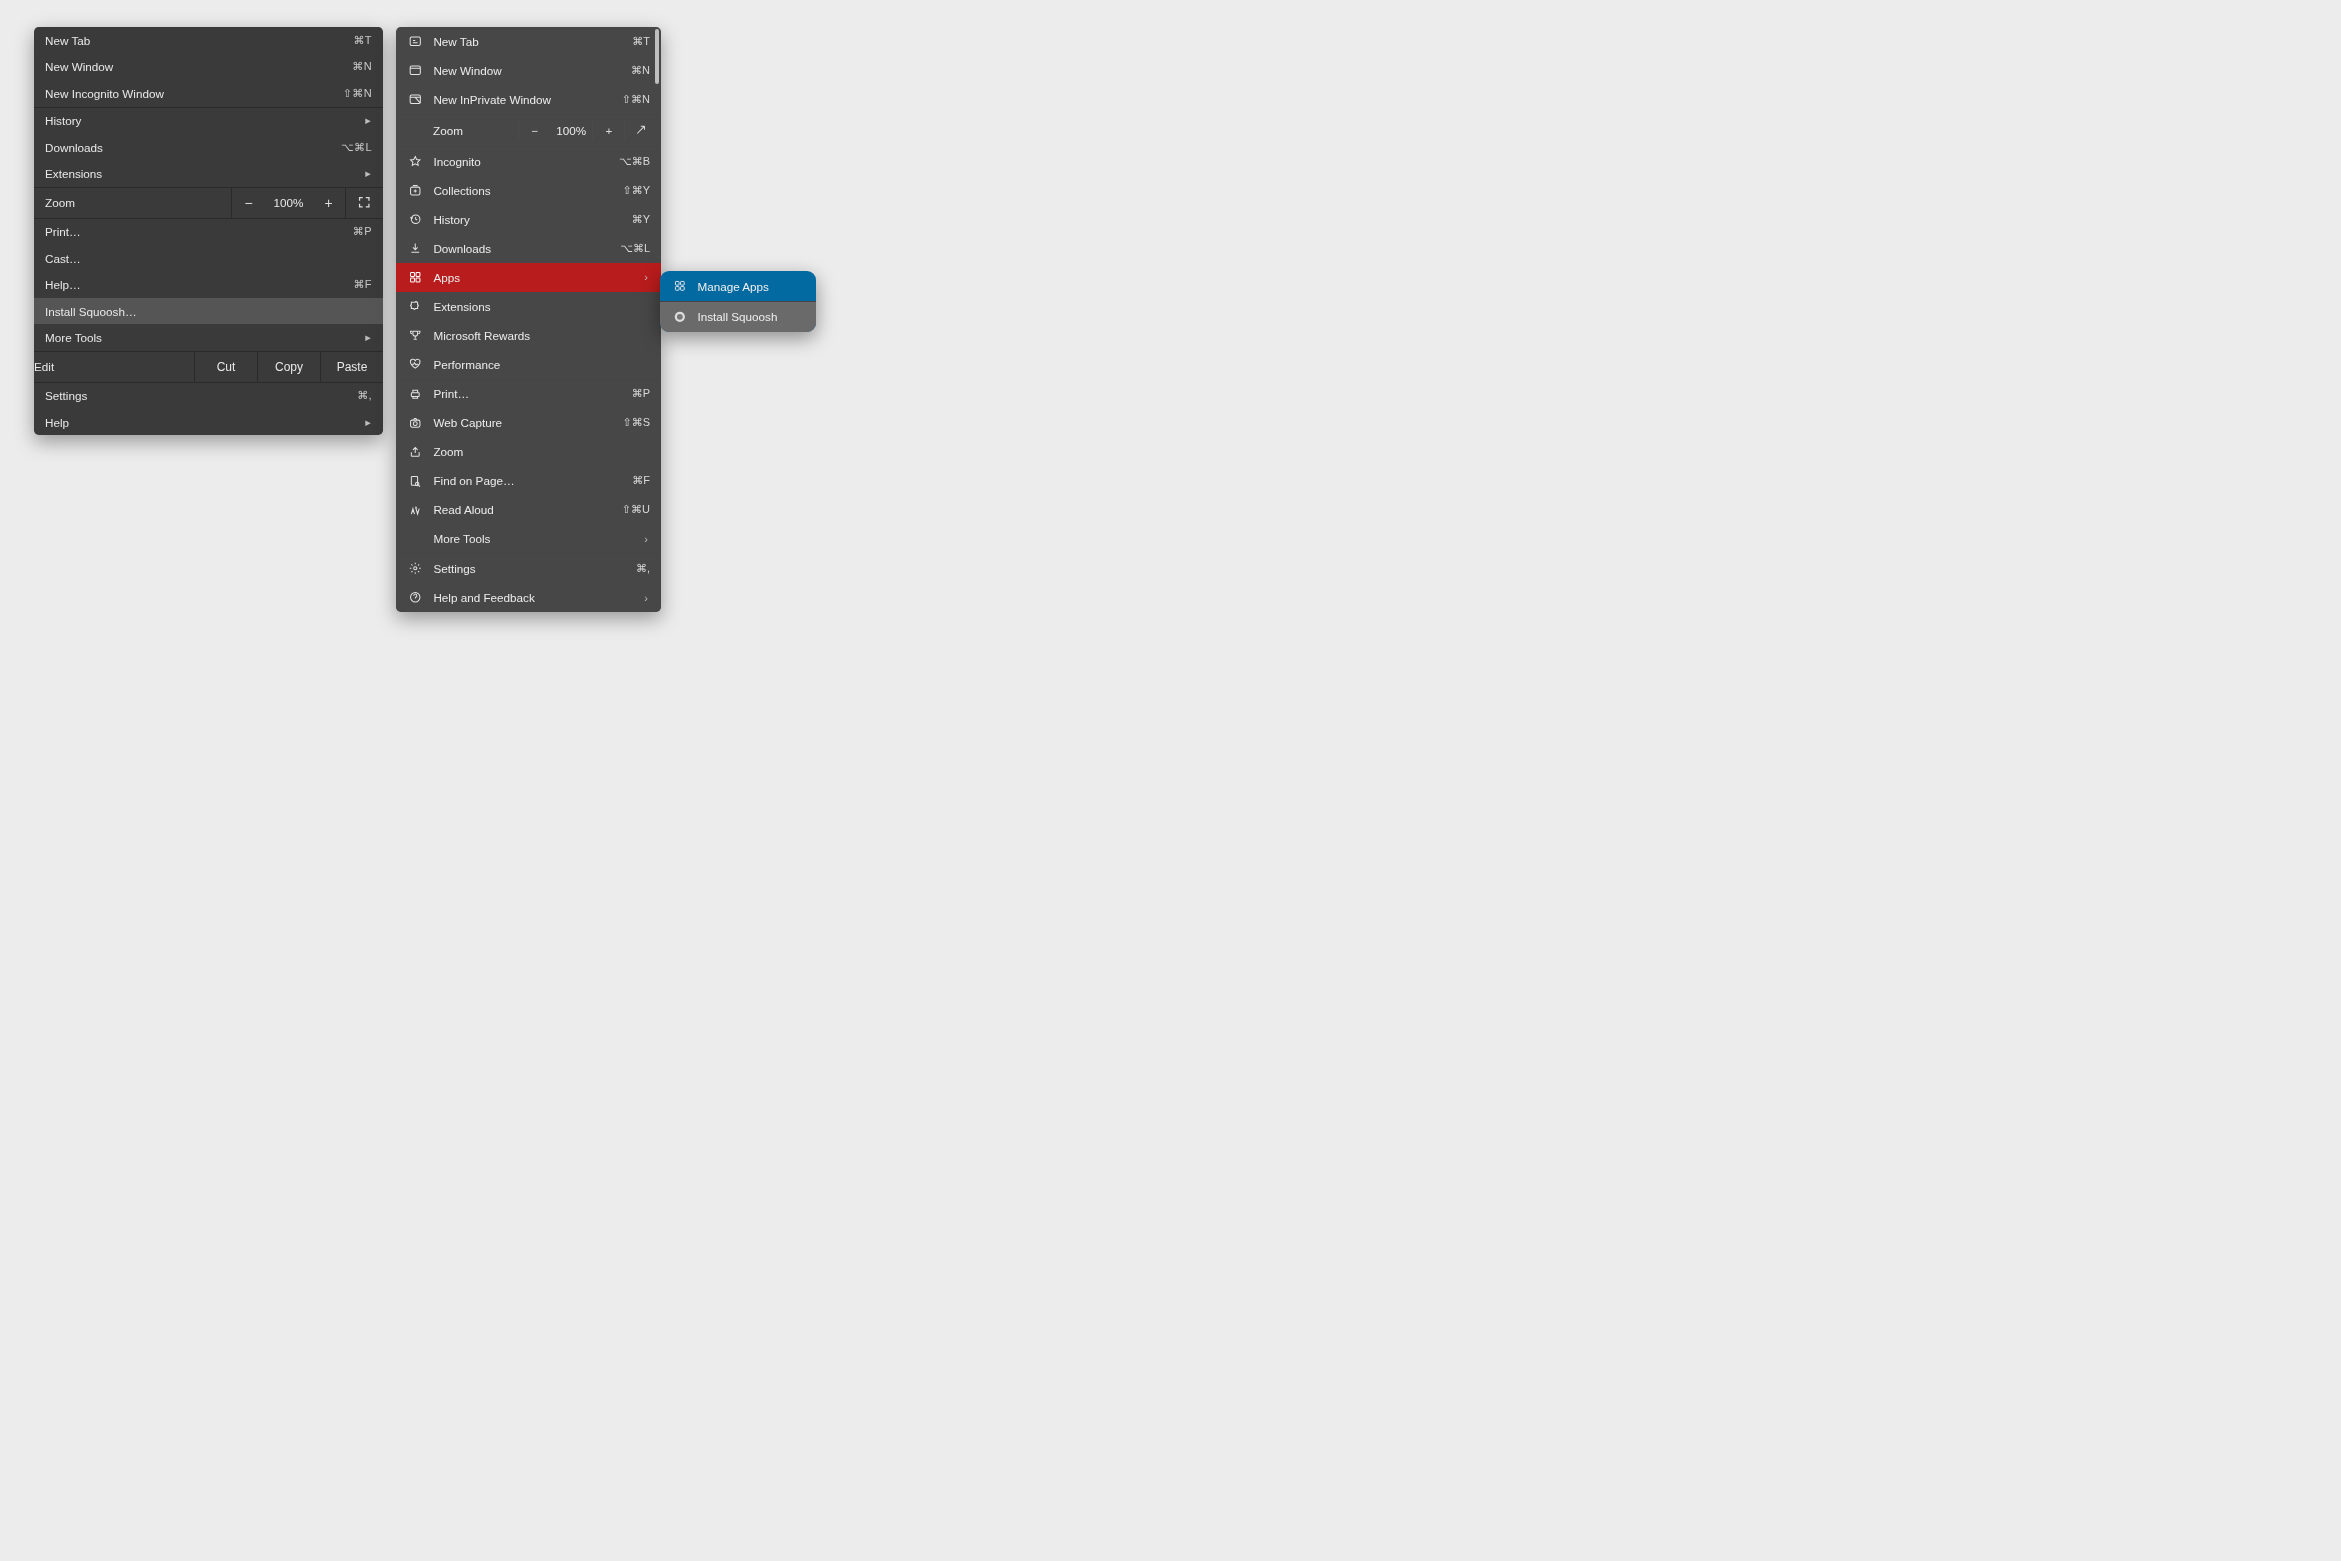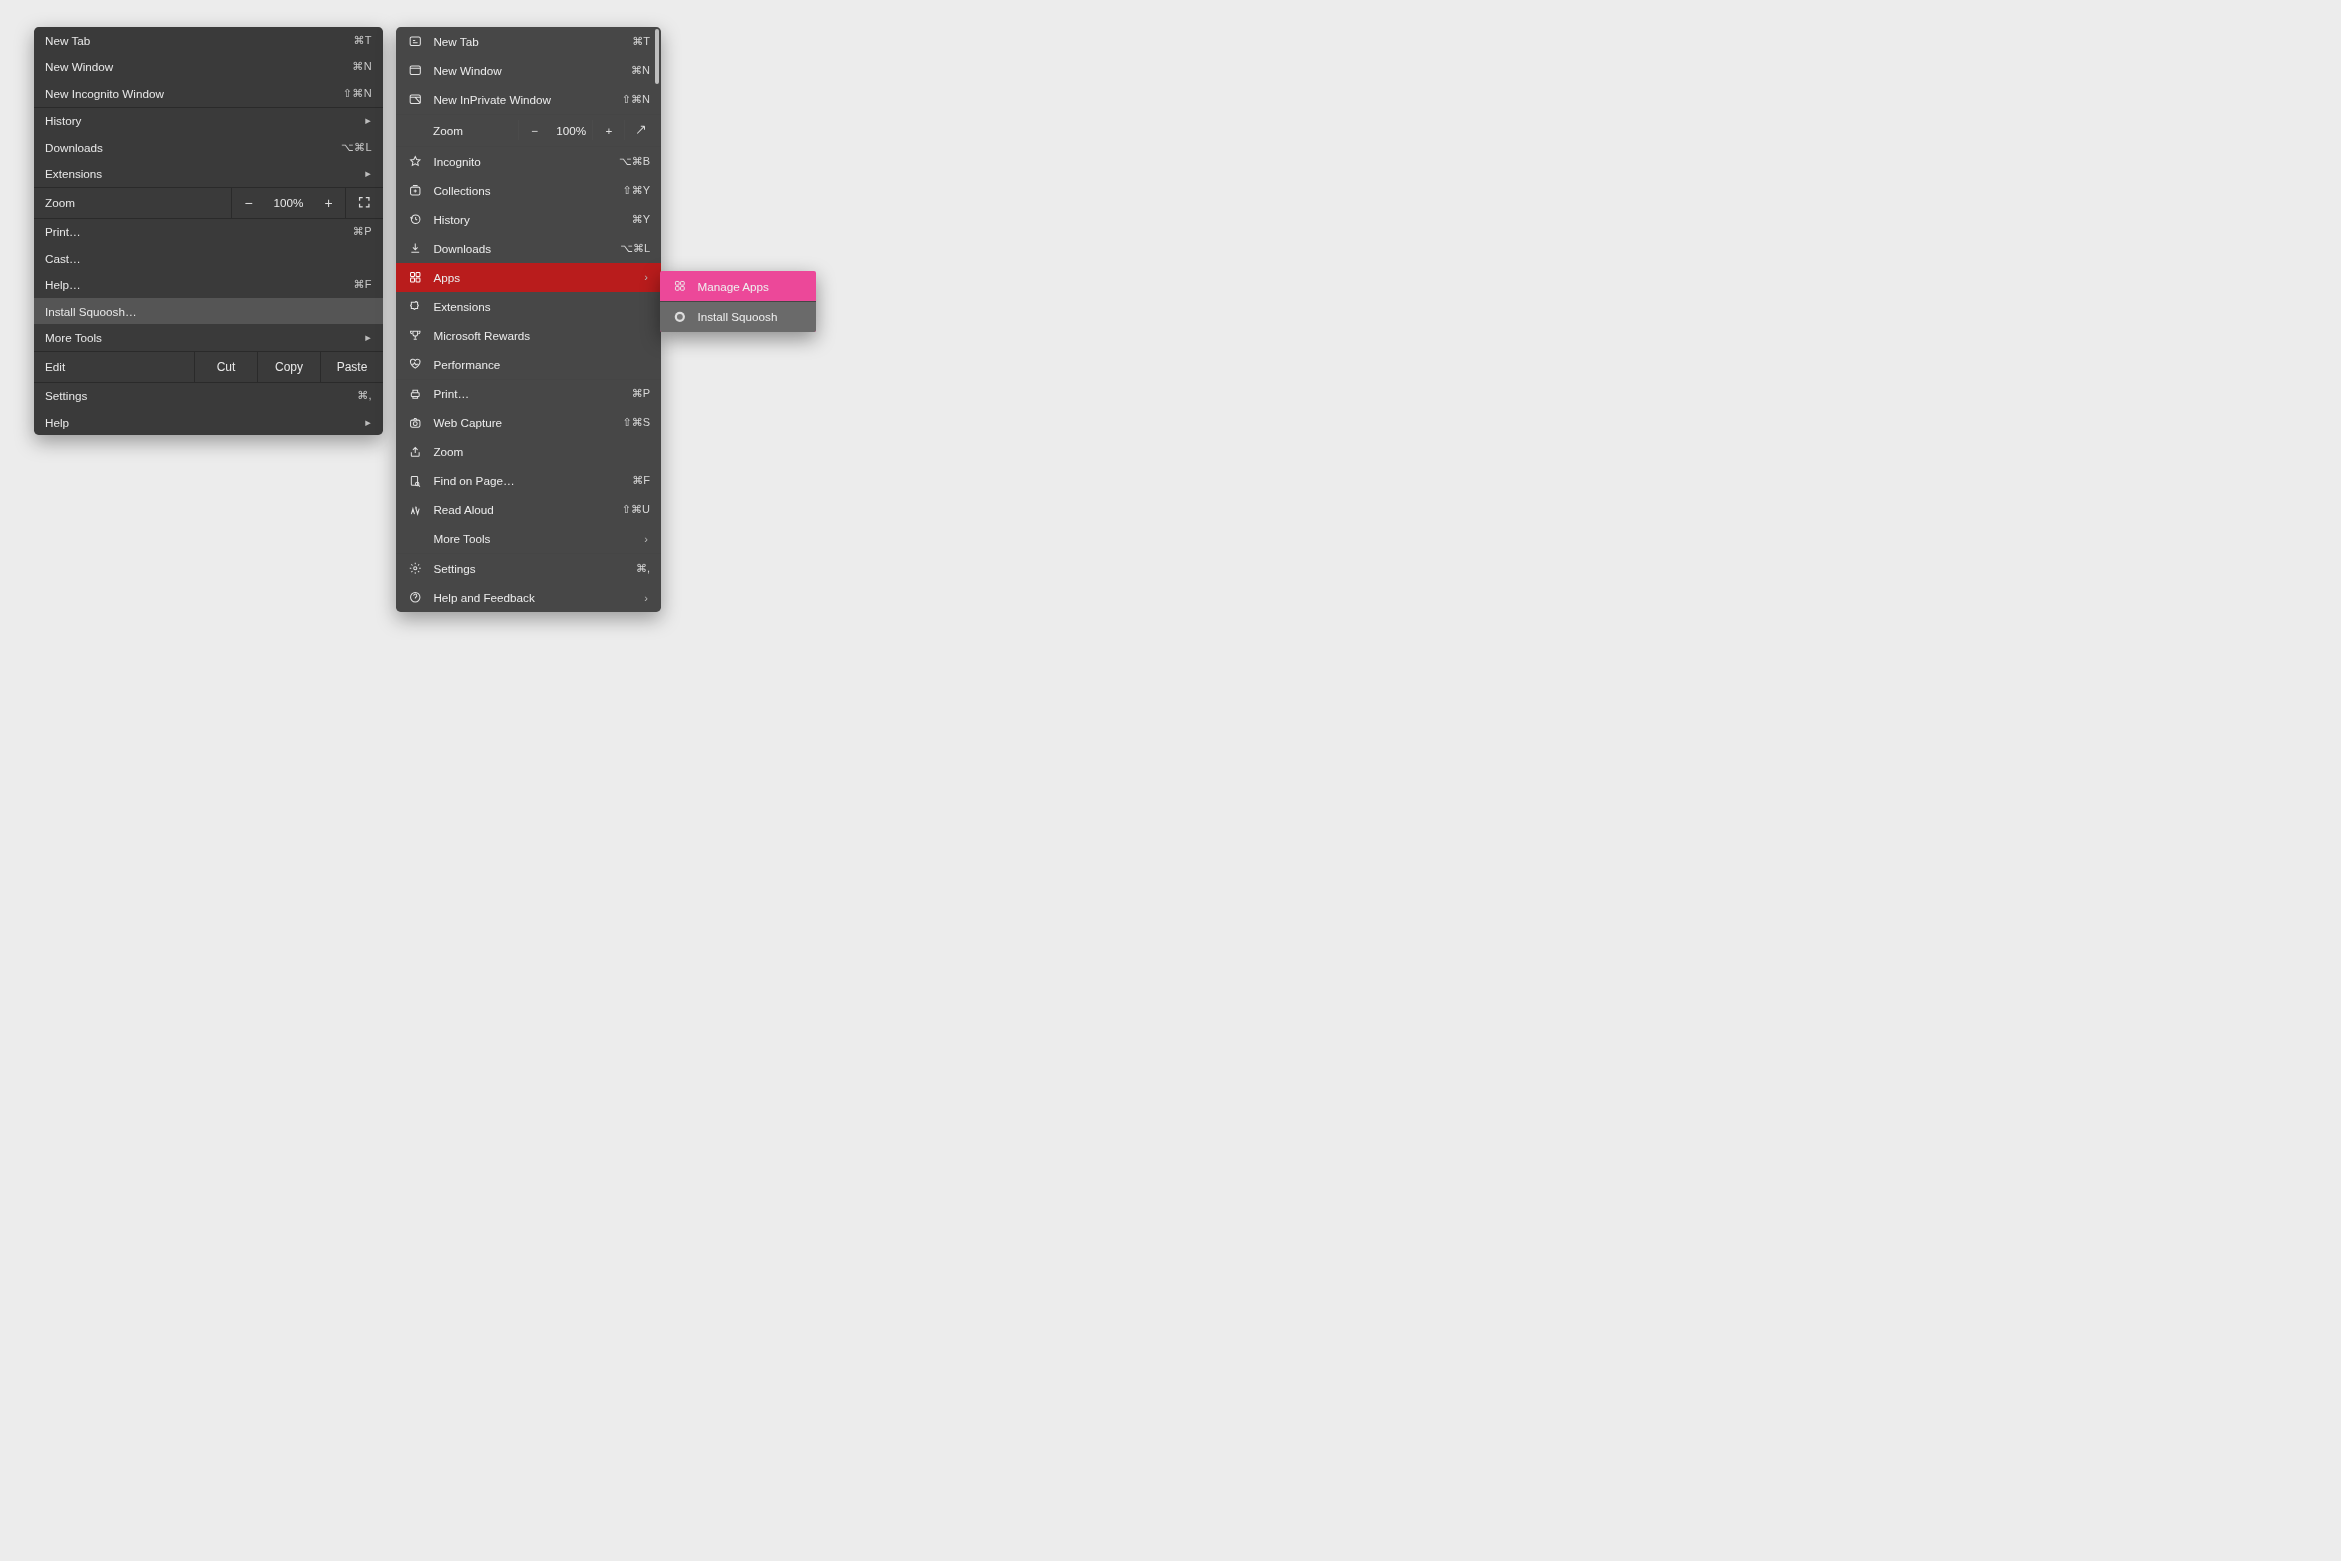--- a/index.html
+++ b/index.html
@@ -11,35 +11,35 @@
   .row.hover{background:#555}
   .sep{height:0.8px;background:#2a2a2a}
   .sep2{height:0.8px;background:#454545}
   .chev{width:7.8px;text-align:center;color:#bdbdbd;font-size:11px}
   .zoomrow{display:flex;align-items:center;height:30px;color:#e8e8e8}
   .zoomrow .zlabel{padding-left:11px;flex:1}
   .zbtn{width:33px;height:100%;display:flex;align-items:center;justify-content:center;border-left:0.8px solid #2a2a2a;font-size:14px;color:#ddd}
   .zval{width:47px;text-align:center;font-size:11.7px}
   .fsbtn{width:37px;height:100%;display:flex;align-items:center;justify-content:center;border-left:0.8px solid #2a2a2a}
   .editrow{display:flex;height:30px;align-items:stretch;color:#e8e8e8}
-  .editrow .elabel{flex:1;display:flex;align-items:center;padding-left:11px}
+  .editrow .elabel{flex:1;display:flex;align-items:center;padding-left:0}
   .editbtn{width:62px;display:flex;align-items:center;justify-content:center;border-left:0.8px solid #2a2a2a;font-size:12px}
   
   .erow{display:flex;align-items:center;height:29px;padding:0 11px;font-size:11.7px;color:#ececec}
   .erow .ico{width:17px;display:flex;align-items:center;justify-content:center;margin-right:9.4px;color:#e4e4e4}
   .erow .lbl{flex:1}
   .erow .sc{color:#d8d8d8;font-size:11px}
   .erow.sel{background:#b91c1c}
   .ezrow{display:flex;align-items:center;height:31px;padding-left:37px;padding-right:4.7px;color:#ececec}
   .ezrow .zl{flex:1}
   .ezrow .zb{width:31px;height:20px;display:flex;align-items:center;justify-content:center;color:#ddd;border-left:0.8px solid #4b4b4b}
   .ezrow .zb:first-of-type{border-left:0}
   .ezrow .zv{width:42px;text-align:center;font-size:11.7px}
   .ezrow .zf{width:31px;height:20px;display:flex;align-items:center;justify-content:center;border-left:0.8px solid #4b4b4b}
-  .submenu{position:absolute;background:#ec4899;border-radius:2px;box-shadow:0 6.2px 19px rgba(0,0,0,.4);overflow:hidden}
+  .submenu{position:absolute;background:#0369a1;border-radius:9px;box-shadow:0 6.2px 19px rgba(0,0,0,.4);overflow:hidden}
   .srow{display:flex;align-items:center;height:30px;padding:0 12.5px;font-size:11.7px;color:#efefef}
   .srow .ico{width:15.6px;display:flex;align-items:center;justify-content:center;margin-right:9.4px}
   .srow.sel{background:#6a6a6a}
   svg{display:block}
 </style>
 </head>
 <body>
 
 <div class="canvas">
 

